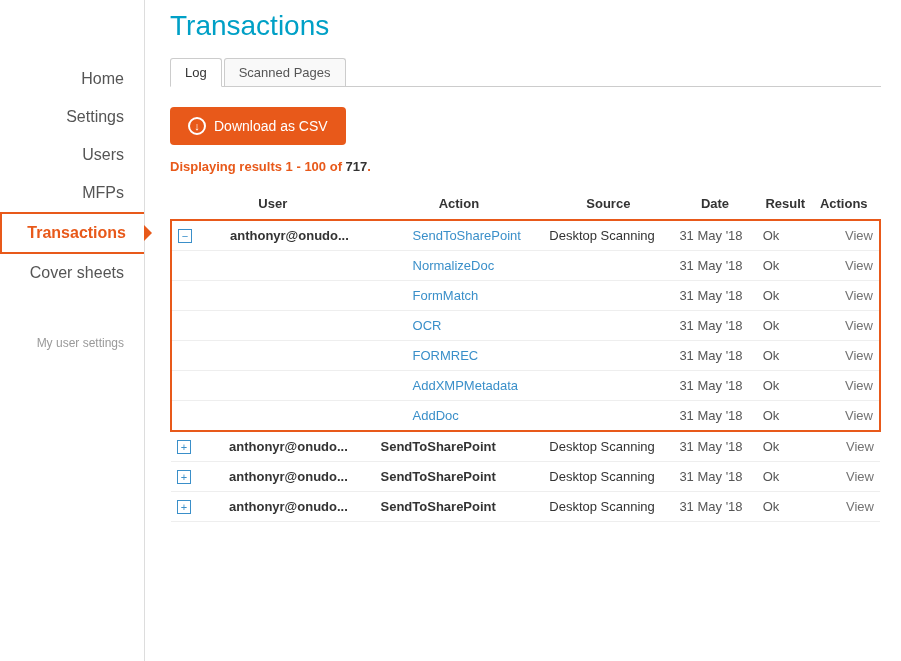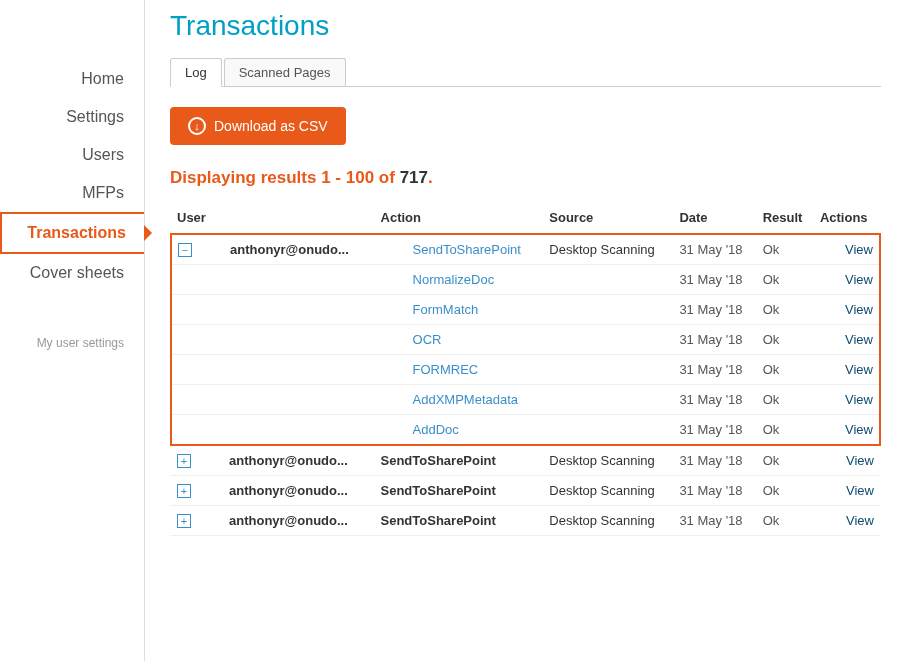--- a/index.html
+++ b/index.html
@@ -109,57 +109,56 @@
       width: 18px; height: 18px;
       border-radius: 50%;
       border: 2px solid #fff;
       display: flex; align-items: center; justify-content: center;
       font-size: 11px;
       flex-shrink: 0;
     }
 
     
     .results-info {
-      font-size: 17px;
+      font-size: 13px;
       color: #e8591a;
       margin-bottom: 14px;
-      margin-top: 9px;
     }
     .results-info span {
       font-weight: bold;
       color: #e8591a;
     }
     .results-info .total { color: #333; }
 
     
     .table-wrap { width: 100%; }
     table {
       width: 100%;
       border-collapse: collapse;
       font-size: 13px;
     }
     thead tr {
       border-bottom: 2px solid #ddd;
     }
     th {
-      text-align: left;
+      text-align: center;
       padding: 8px 6px;
       color: #333;
       font-weight: bold;
       font-size: 13px;
     }
     th.col-actions { text-align: left; }
     td {
       padding: 7px 6px;
       color: #555;
       border-bottom: 1px solid #eee;
       vertical-align: middle;
     }
     td.col-actions { text-align: right; }
-    .link-orange { color: #0c4a6e; cursor: pointer; text-decoration: none; }
+    .link-orange { color: #737373; cursor: pointer; text-decoration: none; }
     .link-blue { color: #3a8fc9; cursor: pointer; margin-left: 32px; }
 
     .expand-icon {
       display: inline-flex;
       align-items: center;
       justify-content: center;
       width: 14px; height: 14px;
       border: 1px solid #3a8fc9;
       color: #3a8fc9;
       font-size: 11px;

